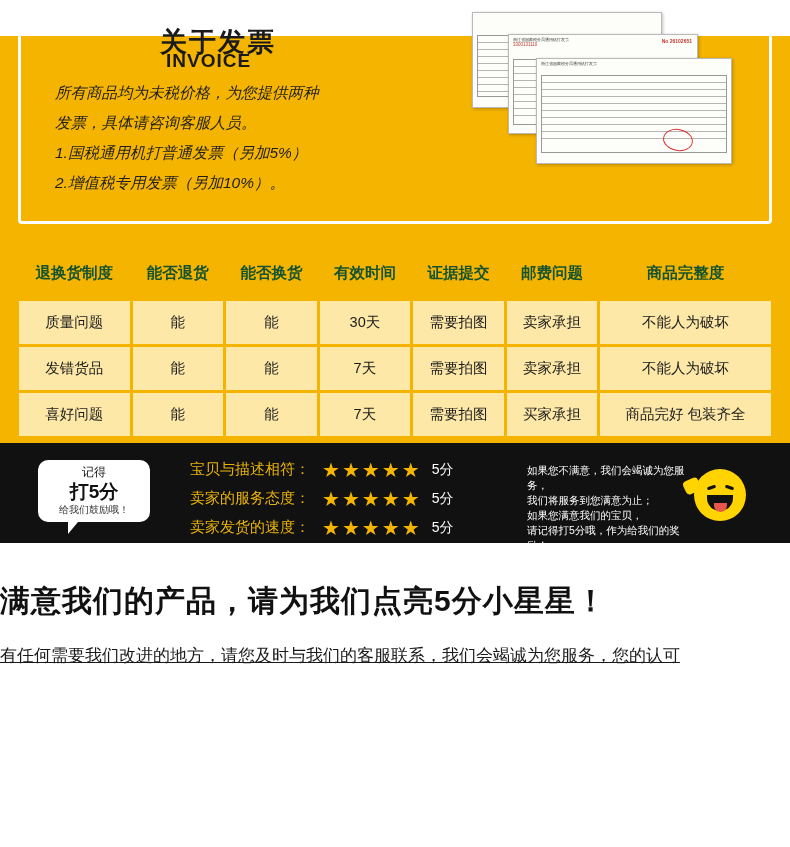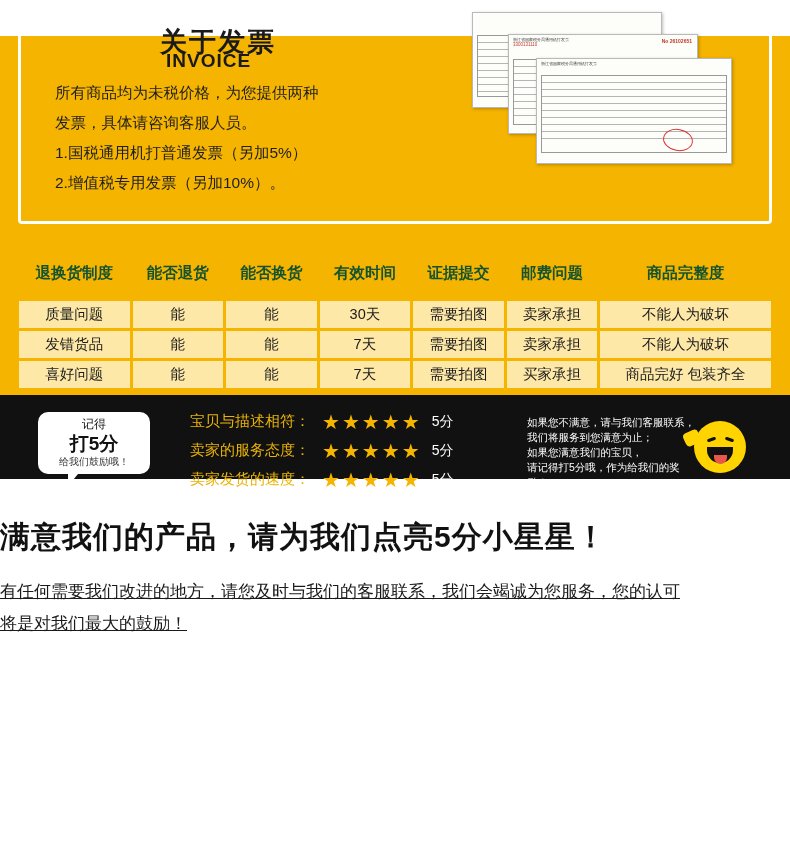--- a/index.html
+++ b/index.html
@@ -49,21 +49,21 @@
     letter-spacing: 1px;
   }
   .invoice-text {
     position: absolute;
     left: 55px; top: 42px;
     width: 350px;
     font-size: 15.5px;
     line-height: 30px;
     color: #1f1f1f;
   }
-  .invoice-text div { white-space: nowrap; }
+  .invoice-text div { white-space: nowrap; font-style: italic; }
 
   
   .inv-imgs {
     position: absolute;
     right: 30px; top: -20px;
     width: 320px; height: 190px;
   }
   .inv-doc {
     position: absolute;
     background: #fdfdfa;
@@ -119,38 +119,38 @@
     color: #14532d;
     padding: 10px 4px 14px 4px;
     background: transparent;
     white-space: nowrap;
   }
   table.policy td {
     background: #fde8a8;
     color: #1a1a1a;
     font-size: 14.5px;
     text-align: center;
-    padding: 4px 6px;
+    padding: 12px 6px;
     white-space: nowrap;
   }
   .promise {
     text-align: center;
     font-size: 21px;
     font-weight: bold;
     color: #1a1a1a;
     letter-spacing: 1px;
     padding: 20px 0 22px 0;
     background: #f5b400;
   }
 
   
   .rating-band {
     position: relative;
     width: 790px;
-    height: 84px;
+    height: 100px;
     background: #111111;
   }
   .bubble {
     position: absolute;
     left: 38px; top: 17px;
     width: 112px; height: 62px;
     background: #ffffff;
     border-radius: 10px;
     text-align: center;
     color: #111;
@@ -385,38 +385,37 @@
         <span class="score">5分</span>
       </div>
       <div class="rrow">
         <span class="lbl">卖家发货的速度：</span>
         <span class="stars">★★★★★</span>
         <span class="score">5分</span>
       </div>
     </div>
 
     <div class="promo-text">
-      <div>如果您不满意，请与我们客服联系，</div>
+      <div>如果您不满意，我们会竭诚为您服务，</div>
       <div>我们将服务到您满意为止；</div>
       <div>如果您满意我们的宝贝，</div>
       <div>请记得打5分哦，作为给我们的奖励！</div>
     </div>
 
     <div class="emoji">
       <div class="face"></div>
       <div class="eye" style="left:13px; top:17px;"></div>
       <div class="eye r" style="left:31px; top:17px;"></div>
       <div class="mouth"></div>
       <div class="tongue"></div>
       <div class="hand"></div>
     </div>
 
   </section>
 
   <section class="bottom">
     <h2>满意我们的产品，请为我们点亮5分小星星！</h2>
     <p>
       <span>有任何需要我们改进的地方，请您及时与我们的客服联系，我们会竭诚为您服务，您的认可</span><br>
-      <span>将是对我们最大的鼓励！</span>
     </p>
   </section>
 
 </div>
 
 </body></html>

